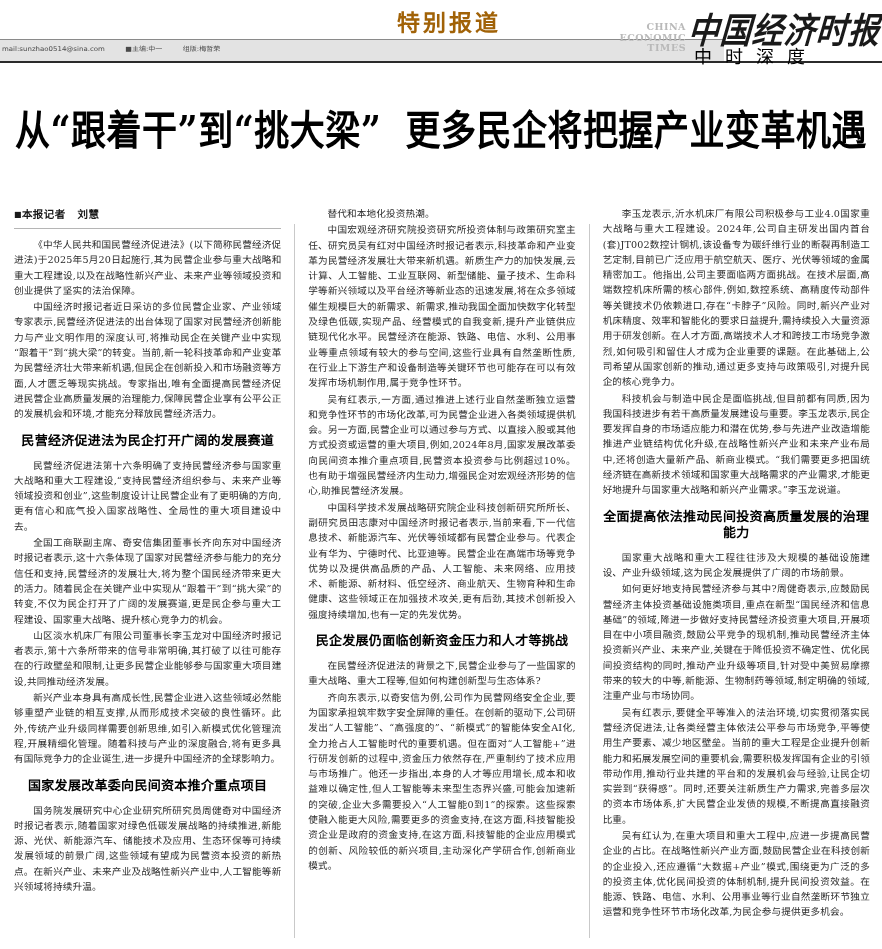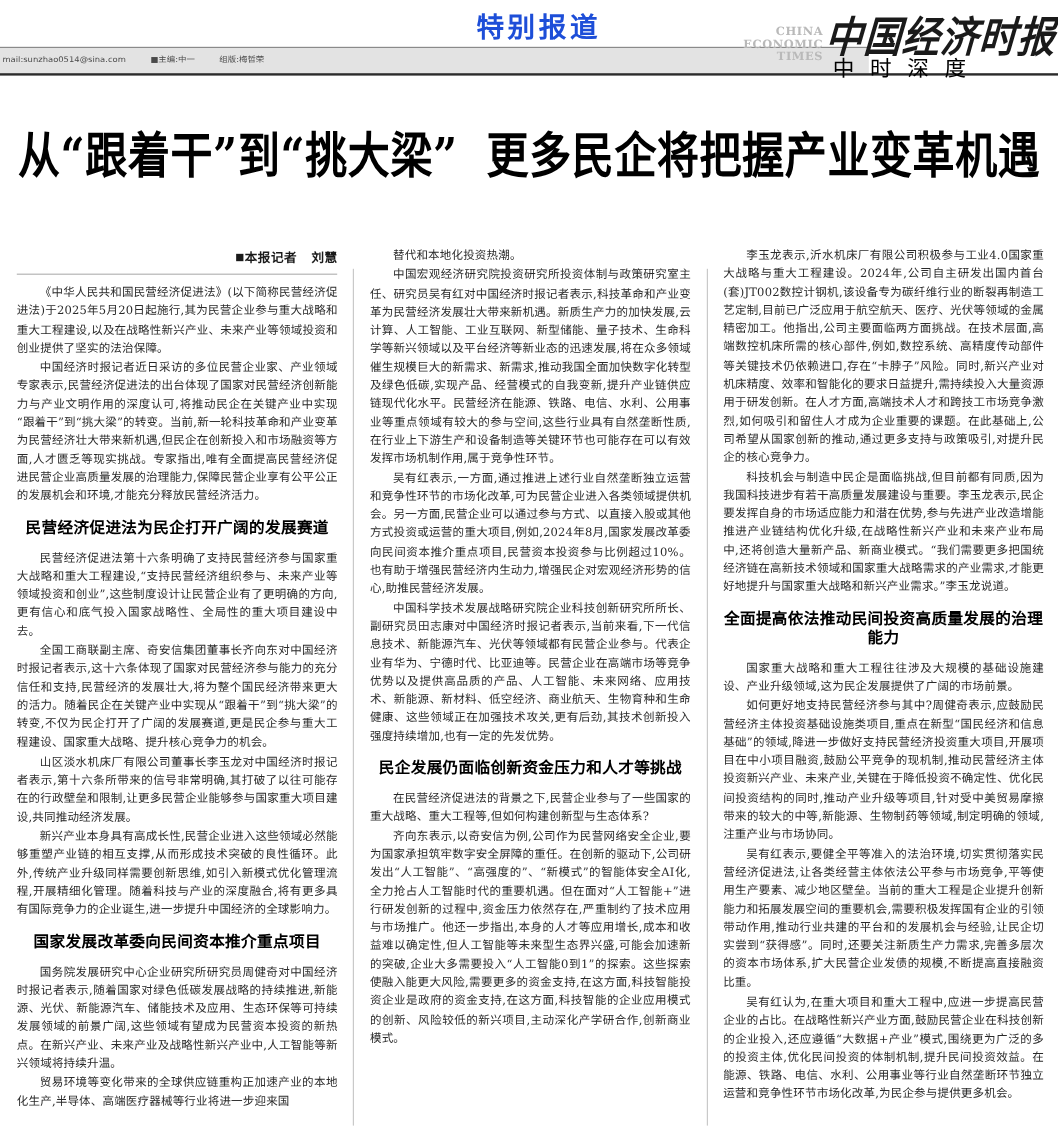--- a/index.html
+++ b/index.html
@@ -25,21 +25,21 @@
   .masthead-section-title {
     position: absolute;
     left: 0;
     right: 0;
     top: 4px;
     text-align: center;
     font-family: "DejaVu Serif", "Liberation Serif", serif;
     font-weight: 700;
     font-size: 23px;
     letter-spacing: 3px;
-    color: #1d4ed8;
+    color: #a16207;
     padding-left: 16px;
   }
   .masthead-rule-top {
     position: absolute;
     left: 0;
     top: 39px;
     width: 724px;
     height: 1px;
     background: #8a8a8a;
   }
@@ -174,21 +174,20 @@
   }
 
   .byline {
     font-family: "DejaVu Sans", "Liberation Sans", sans-serif;
     font-weight: 700;
     font-size: 10.5px;
     color: #1a1a1a;
     letter-spacing: 0.4px;
     margin-bottom: 7px;
     white-space: nowrap;
-    text-align: right;
   }
   .byline .bl-bullet {
     font-size: 8px;
     vertical-align: 1px;
   }
   .byline .bl-gap {
     display: inline-block;
     width: 12px;
   }
   .byline-rule {
@@ -267,21 +266,20 @@
     <h2 class="subhead">民营经济促进法为民企打开广阔的发展赛道</h2>
 
     <p class="body">民营经济促进法第十六条明确了支持民营经济参与国家重大战略和重大工程建设,“支持民营经济组织参与、未来产业等领域投资和创业”,这些制度设计让民营企业有了更明确的方向,更有信心和底气投入国家战略性、全局性的重大项目建设中去。</p>
     <p class="body">全国工商联副主席、奇安信集团董事长齐向东对中国经济时报记者表示,这十六条体现了国家对民营经济参与能力的充分信任和支持,民营经济的发展壮大,将为整个国民经济带来更大的活力。随着民企在关键产业中实现从“跟着干”到“挑大梁”的转变,不仅为民企打开了广阔的发展赛道,更是民企参与重大工程建设、国家重大战略、提升核心竞争力的机会。</p>
     <p class="body">山区淡水机床厂有限公司董事长李玉龙对中国经济时报记者表示,第十六条所带来的信号非常明确,其打破了以往可能存在的行政壁垒和限制,让更多民营企业能够参与国家重大项目建设,共同推动经济发展。</p>
     <p class="body">新兴产业本身具有高成长性,民营企业进入这些领域必然能够重塑产业链的相互支撑,从而形成技术突破的良性循环。此外,传统产业升级同样需要创新思维,如引入新模式优化管理流程,开展精细化管理。随着科技与产业的深度融合,将有更多具有国际竞争力的企业诞生,进一步提升中国经济的全球影响力。</p>
 
     <h2 class="subhead">国家发展改革委向民间资本推介重点项目</h2>
 
     <p class="body">国务院发展研究中心企业研究所研究员周健奇对中国经济时报记者表示,随着国家对绿色低碳发展战略的持续推进,新能源、光伏、新能源汽车、储能技术及应用、生态环保等可持续发展领域的前景广阔,这些领域有望成为民营资本投资的新热点。在新兴产业、未来产业及战略性新兴产业中,人工智能等新兴领域将持续升温。</p>
-    <p class="body">贸易环境等变化带来的全球供应链重构正加速产业的本地化生产,半导体、高端医疗器械等行业将进一步迎来国</p>
   </div>
 
   <div class="col-divider"></div>
 
   <div class="col">
     <p class="body">替代和本地化投资热潮。</p>
     <p class="body">中国宏观经济研究院投资研究所投资体制与政策研究室主任、研究员吴有红对中国经济时报记者表示,科技革命和产业变革为民营经济发展壮大带来新机遇。新质生产力的加快发展,云计算、人工智能、工业互联网、新型储能、量子技术、生命科学等新兴领域以及平台经济等新业态的迅速发展,将在众多领域催生规模巨大的新需求、新需求,推动我国全面加快数字化转型及绿色低碳,实现产品、经营模式的自我变新,提升产业链供应链现代化水平。民营经济在能源、铁路、电信、水利、公用事业等重点领域有较大的参与空间,这些行业具有自然垄断性质,在行业上下游生产和设备制造等关键环节也可能存在可以有效发挥市场机制作用,属于竞争性环节。</p>
     <p class="body">吴有红表示,一方面,通过推进上述行业自然垄断独立运营和竞争性环节的市场化改革,可为民营企业进入各类领域提供机会。另一方面,民营企业可以通过参与方式、以直接入股或其他方式投资或运营的重大项目,例如,2024年8月,国家发展改革委向民间资本推介重点项目,民营资本投资参与比例超过10%。也有助于增强民营经济内生动力,增强民企对宏观经济形势的信心,助推民营经济发展。</p>
     <p class="body">中国科学技术发展战略研究院企业科技创新研究所所长、副研究员田志康对中国经济时报记者表示,当前来看,下一代信息技术、新能源汽车、光伏等领域都有民营企业参与。代表企业有华为、宁德时代、比亚迪等。民营企业在高端市场等竞争优势以及提供高品质的产品、人工智能、未来网络、应用技术、新能源、新材料、低空经济、商业航天、生物育种和生命健康、这些领域正在加强技术攻关,更有后劲,其技术创新投入强度持续增加,也有一定的先发优势。</p>
 

